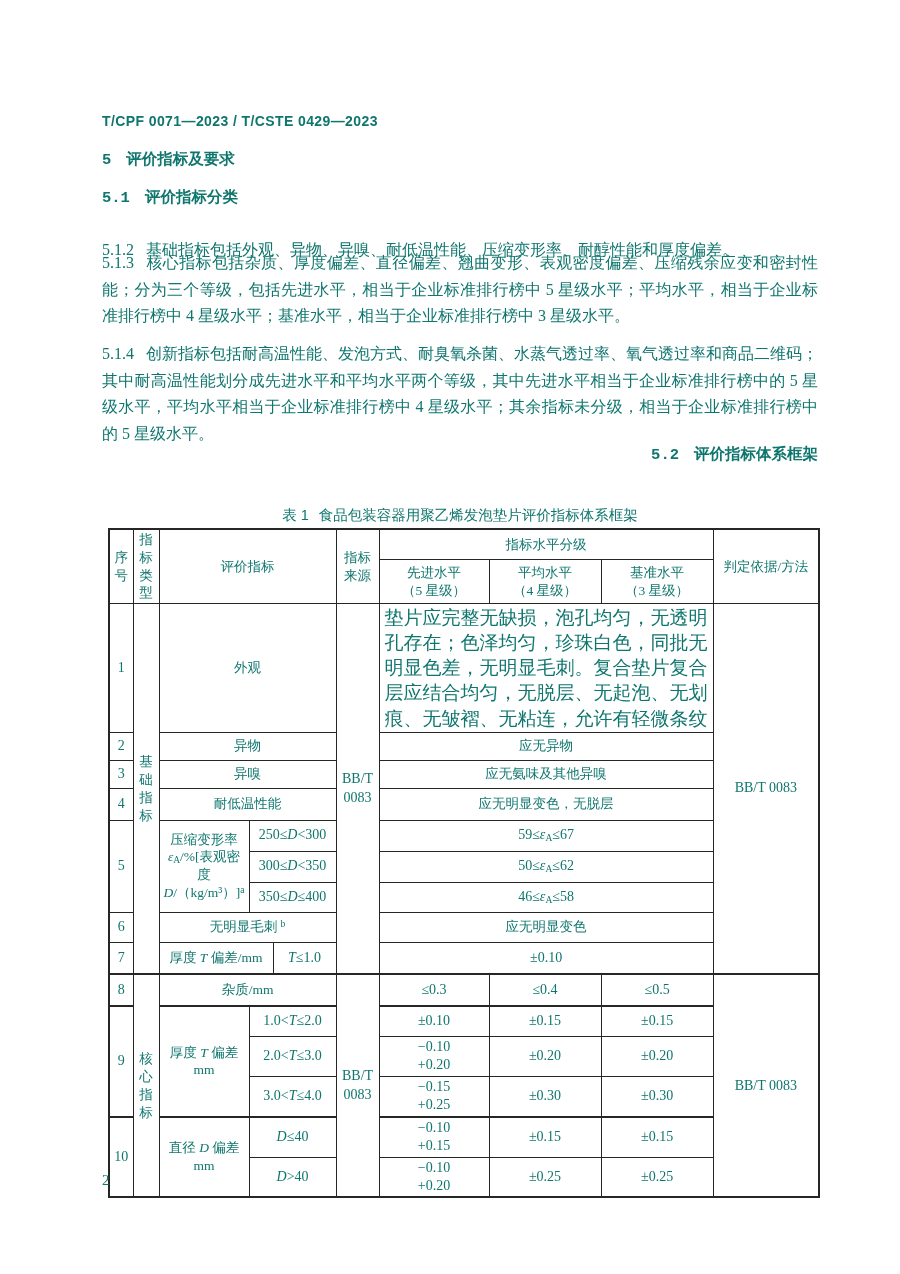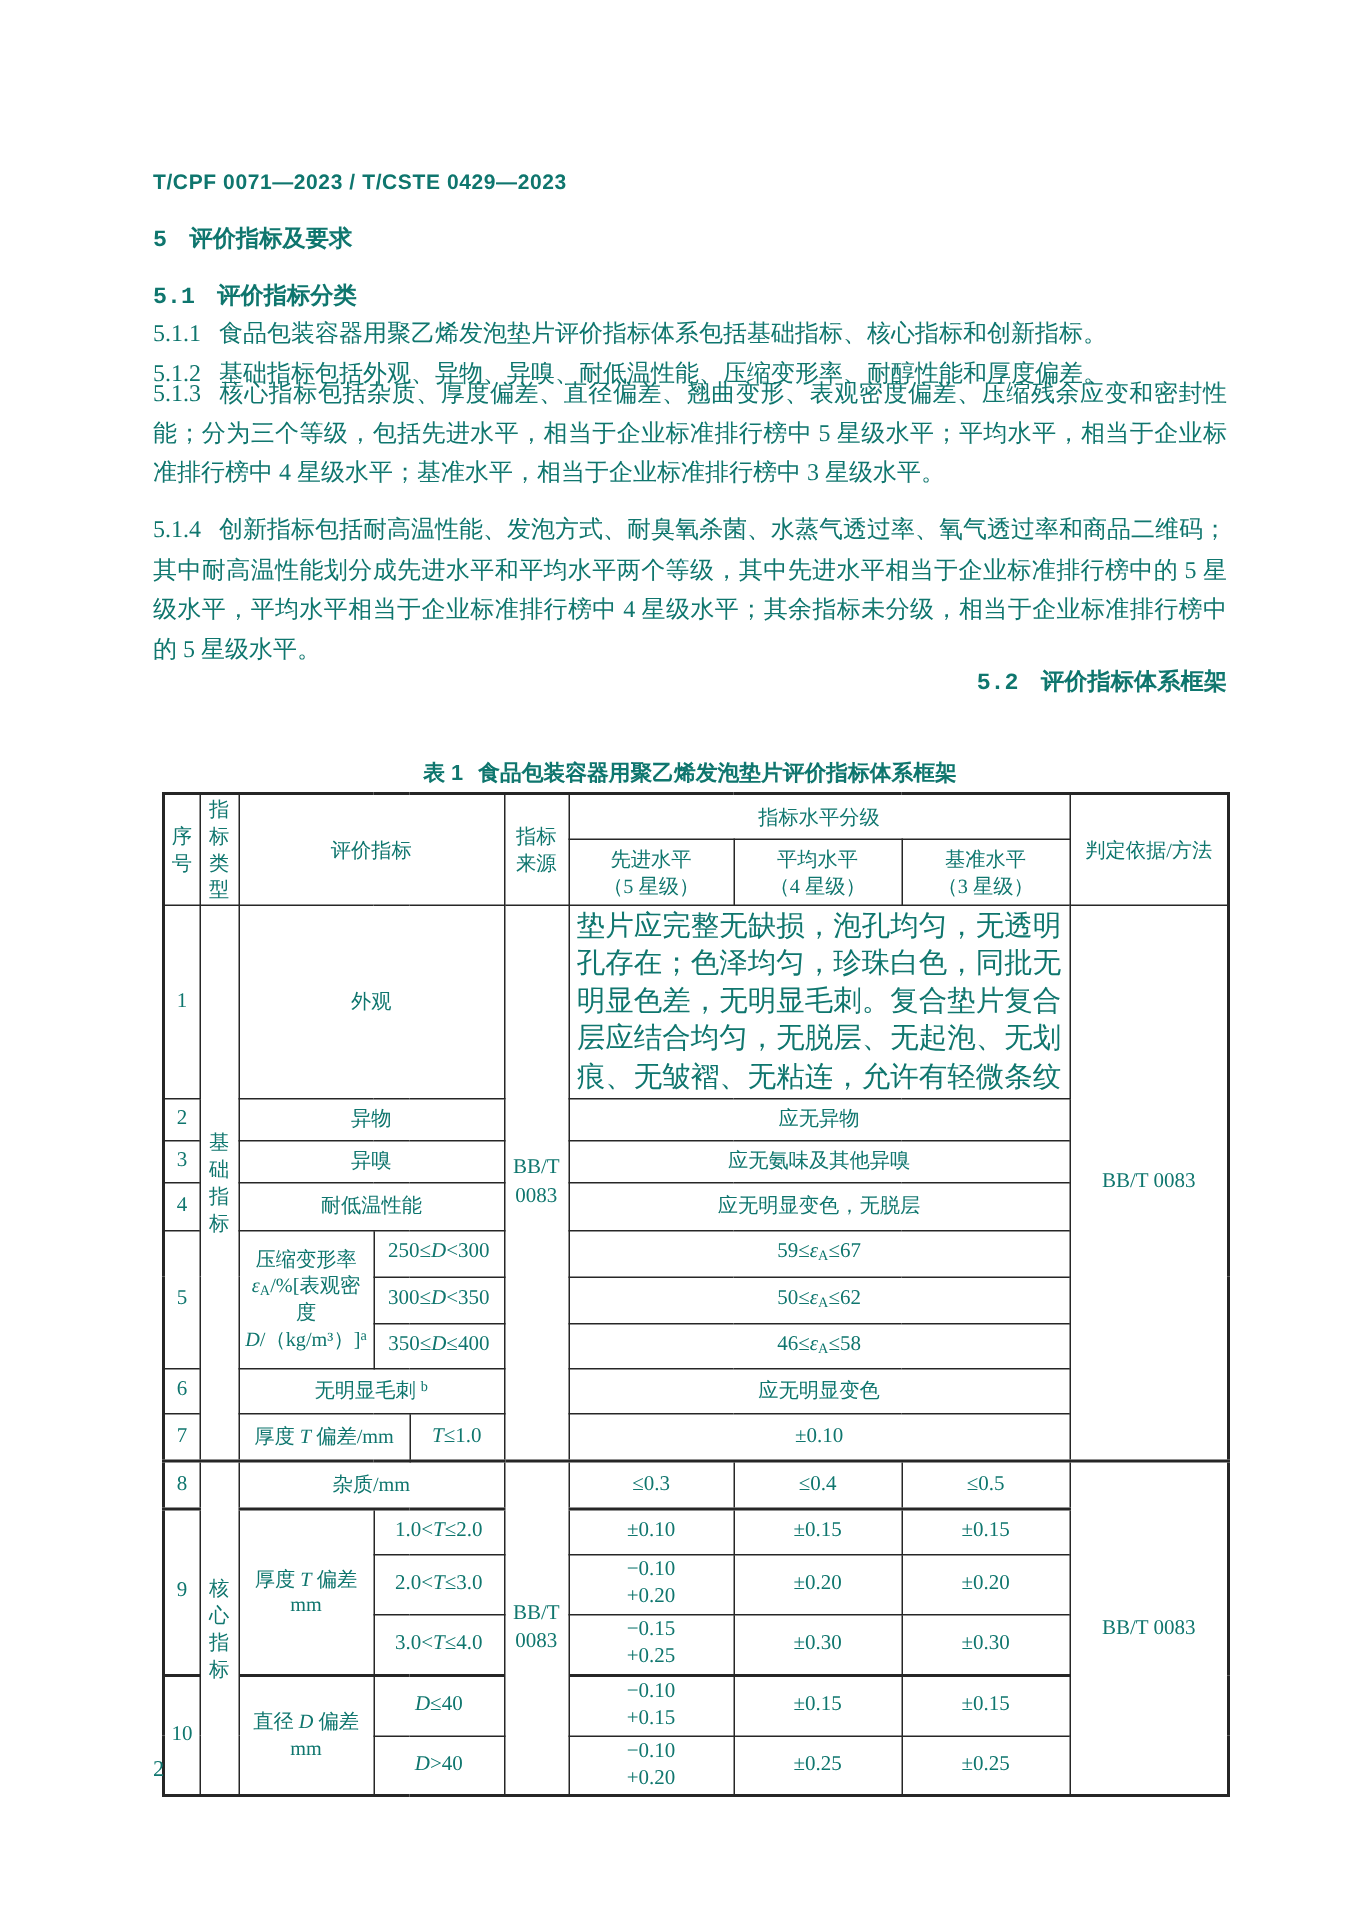--- a/index.html
+++ b/index.html
@@ -32,21 +32,21 @@
     text-align:justify;text-justify:inter-ideograph;
   }
   .para .pnum{margin-right:12px;}
   .p511{top:210px;}
   .p512{top:237px;}
   .p513{top:250px;}
   .p514{top:341px;}
   .p52{top:469px;text-indent:2em;}
   .tbl-caption{
     position:absolute;top:506px;left:102px;width:716px;
-    text-align:center;font-weight:700;font-size:14.5px;
+    text-align:center;font-weight:400;font-size:14.5px;
     font-family:"Liberation Sans","DejaVu Sans",sans-serif;
   }
   .tbl-caption .cap-label{margin-right:10px;}
   table.tbl{
     position:absolute;top:528px;left:108px;
     width:710px;table-layout:fixed;
     border-collapse:collapse;
     border:2px solid #262626;
     font-size:14px;
   }
@@ -78,23 +78,20 @@
   <div class="doc-code">T/CPF 0071—2023 / T/CSTE 0429—2023</div>
 
   <div class="h h5">
     <span class="hnum">5</span><span>评价指标及要求</span>
   </div>
 
   <div class="h h51">
     <span class="hnum">5.1</span><span>评价指标分类</span>
   </div>
 
-  <div class="para p511">
-    <span class="pnum">5.1.1</span><span>食品包装容器用聚乙烯发泡垫片评价指标体系包括基础指标、核心指标和创新指标。</span>
-  </div>
 
   <div class="para p512">
     <span class="pnum">5.1.2</span><span>基础指标包括外观、异物、异嗅、耐低温性能、压缩变形率、耐醇性能和厚度偏差。</span>
   </div>
 
   <div class="para p513">
     <span class="pnum">5.1.3</span><span>核心指标包括杂质、厚度偏差、直径偏差、翘曲变形、表观密度偏差、压缩残余应变和密封性能；分为三个等级，包括先进水平，相当于企业标准排行榜中 5 星级水平；平均水平，相当于企业标准排行榜中 4 星级水平；基准水平，相当于企业标准排行榜中 3 星级水平。</span>
   </div>
 
   <div class="para p514">

